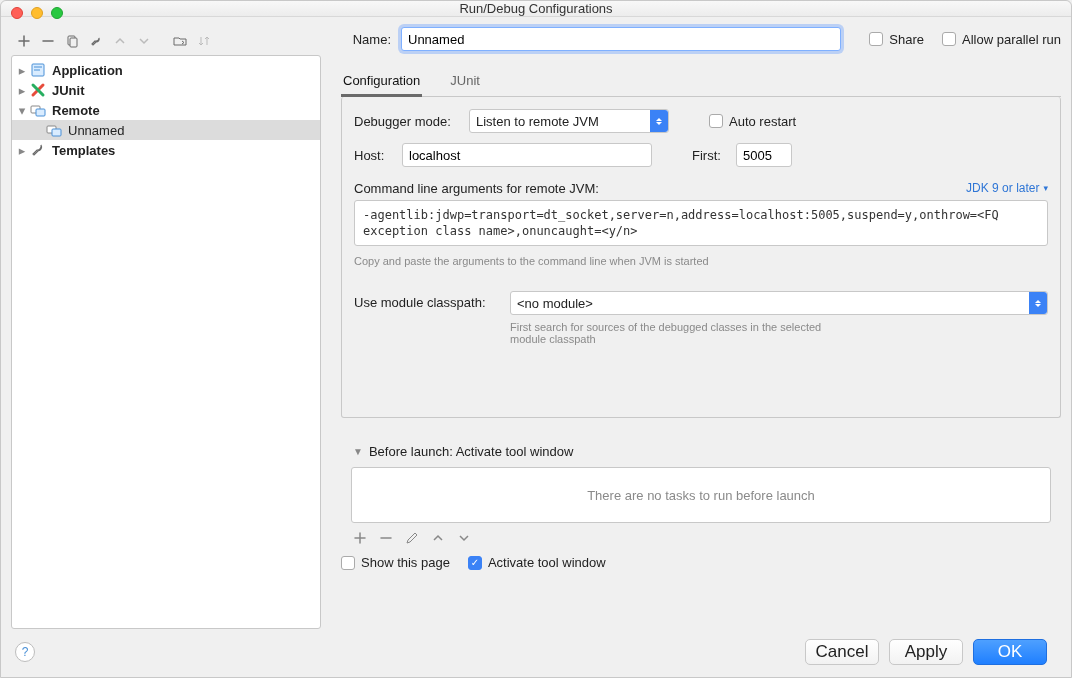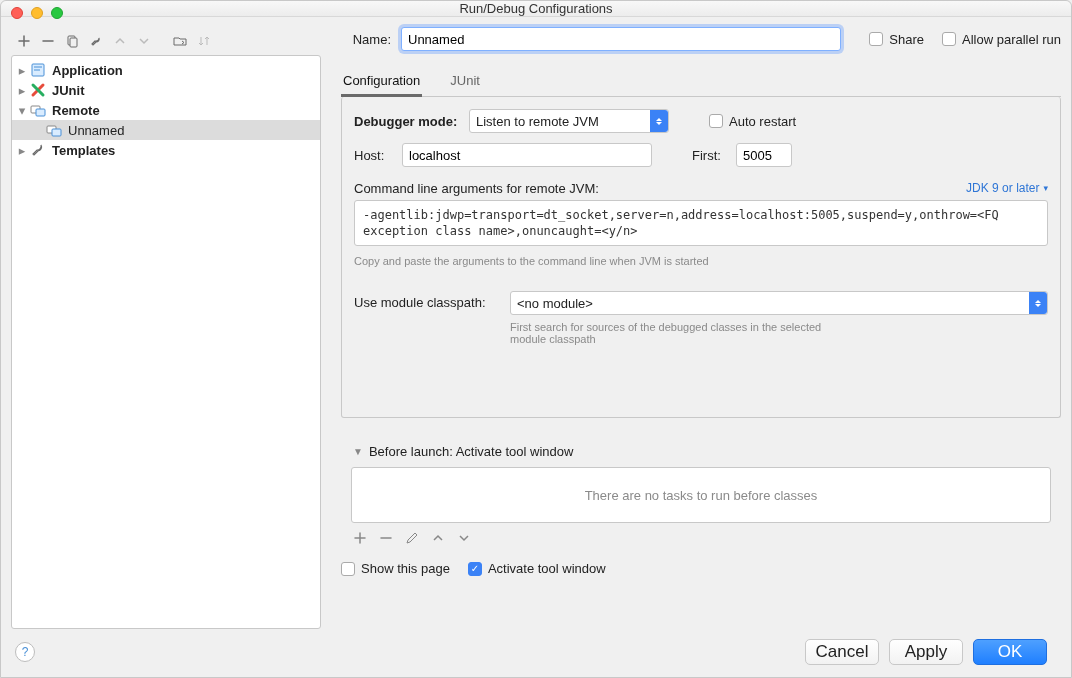--- a/index.html
+++ b/index.html
@@ -61,21 +61,21 @@
   }
   input.name-input{ flex:0 0 440px; box-shadow:0 0 0 3px rgba(90,150,255,0.35); border-color:#7fb0ff;}
   .checkbox { display:flex; align-items:center; gap:6px; cursor:default;}
   .checkbox .box{width:14px;height:14px;border:1px solid #aaa;border-radius:3px;background:#fff;display:flex;align-items:center;justify-content:center;}
   .checkbox.checked .box{background:#3b82f6;border-color:#3b82f6;color:#fff;font-size:10px;line-height:1;}
   .tabs { display:flex; border-bottom:1px solid #c8c8c8; margin-top:8px;}
   .tab { padding:6px 2px; margin-right:26px; color:#666; cursor:default; }
   .tab.active{ color:#111; border-bottom:3px solid #6a6a6a; margin-bottom:-1px;}
   .panel-outer{border:1px solid #c8c8c8;border-radius:3px;padding:12px;margin-top:0;}
   .field-row { display:flex; align-items:center; gap:10px;}
-  .field-lbl{min-width:105px;font-weight:bold;}
+  .field-lbl{min-width:105px;}
   .select-like{position:relative;padding-right:26px;display:flex;align-items:center;min-width:200px;}
   .select-like .chev{
     position:absolute; right:0; top:0; bottom:0; width:18px;
     background:#3b82f6; border-radius:0 3px 3px 0;
     display:flex;flex-direction:column;align-items:center;justify-content:center;gap:0;
   }
   .select-like .chev::before{content:"";border-left:3px solid transparent;border-right:3px solid transparent;border-bottom:3px solid #fff;margin-bottom:1px;}
   .select-like .chev::after{content:"";border-left:3px solid transparent;border-right:3px solid transparent;border-top:3px solid #fff;}
   .cmd-box{
     width:100%; border:1px solid #c8c8c8; border-radius:3px; background:#fff;
@@ -289,21 +289,21 @@
           <div style="height:60px;"></div>
         </div>
 
         <div style="margin-top:18px;">
           <div class="bl-head">
             <span style="color:#888;font-size:10px;">▼</span>
             <span>Before launch: Activate tool window</span>
           </div>
           <div class="bl-body">
             <div class="task-well">
-              <span>There are no tasks to run before classes</span>
+              <span>There are no tasks to run before launch</span>
             </div>
           </div>
           <div class="bl-tools">
             <div class="tool-icon">
               <svg viewBox="0 0 14 14">
                   <path d="M7 2v10M2 7h10" stroke="currentColor" stroke-width="1.5" stroke-linecap="round"></path>
                 </svg>
             </div>
             <div class="tool-icon tool-disabled">
               <svg viewBox="0 0 14 14">
@@ -321,21 +321,21 @@
                 </svg>
             </div>
             <div class="tool-icon tool-disabled">
               <svg viewBox="0 0 14 14">
                   <path d="M3 5l4 4 4-4" fill="none" stroke="currentColor" stroke-width="1.5"></path>
                 </svg>
             </div>
           </div>
         </div>
 
-        <div class="row" style="margin-top:6px;">
+        <div class="row" style="">
           <label class="checkbox">
             <span class="box"></span>
             <span>Show this page</span>
           </label>
           <label class="checkbox checked" style="margin-left:8px;">
             <span class="box">✓</span>
             <span>Activate tool window</span>
           </label>
         </div>
         <div class="grow"></div>

